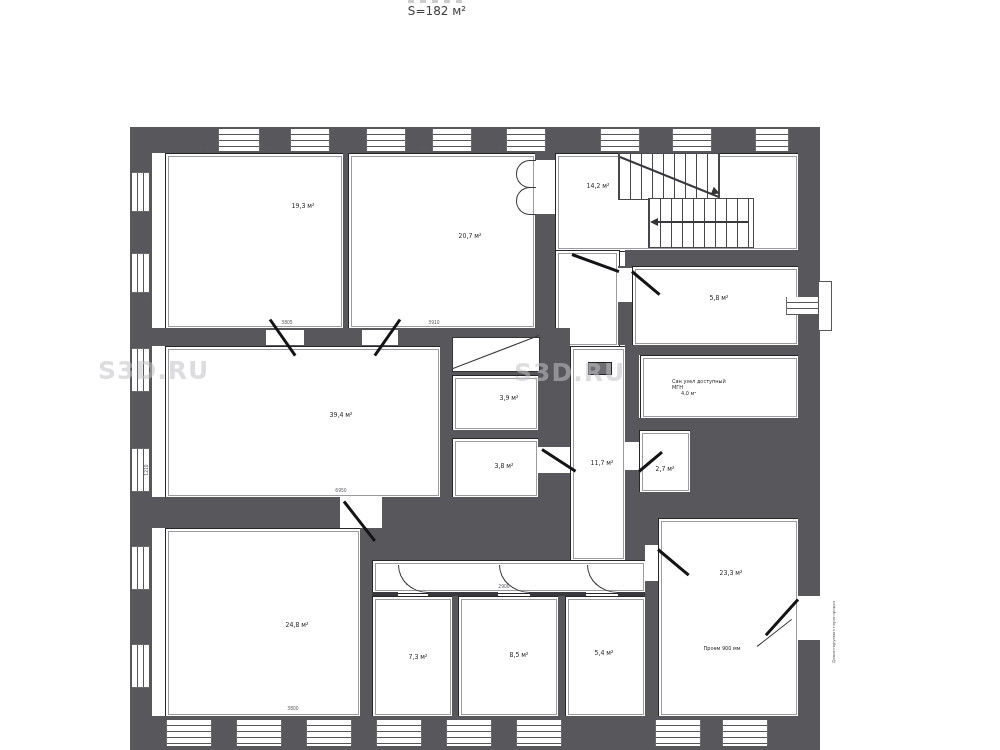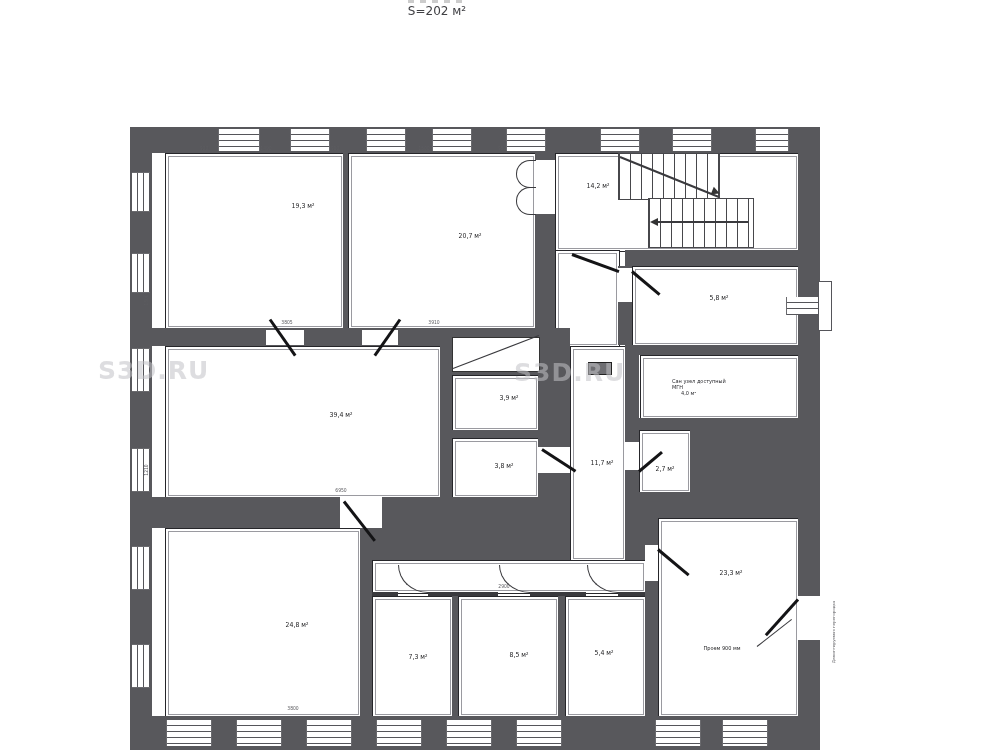--- a/index.html
+++ b/index.html
@@ -29,21 +29,21 @@
   .wm{position:absolute;font-size:25px;font-weight:700;letter-spacing:1px;
       color:#c3c3c7;opacity:.55;z-index:7;}
   .note-block{position:absolute;font-size:10px;color:#2a2a2e;white-space:nowrap;z-index:6;}
   .tri{position:absolute;width:0;height:0;z-index:5;}
 </style>
 </head>
 <body>
 
 <div id="page">
 
-  <div id="title">S=202 м²</div>
+  <div id="title">S=182 м²</div>
   <div class="abs" style="left:408px;top:0;width:58px;height:3px;opacity:.5;
               background:repeating-linear-gradient(90deg,#999 0 6px,transparent 6px 12px);"></div>
 
   <div class="wall" style="left:130px;top:127px;width:690px;height:26px;"></div>
   <div class="wall" style="left:130px;top:127px;width:22px;height:623px;"></div>
   <div class="wall" style="left:798px;top:127px;width:22px;height:623px;"></div>
   <div class="wall" style="left:130px;top:716px;width:690px;height:34px;"></div>
 
   <div class="win-h" style="left:218px;top:129px;width:40px;height:22px;"></div>
   <div class="win-h" style="left:290px;top:129px;width:38px;height:22px;"></div>

